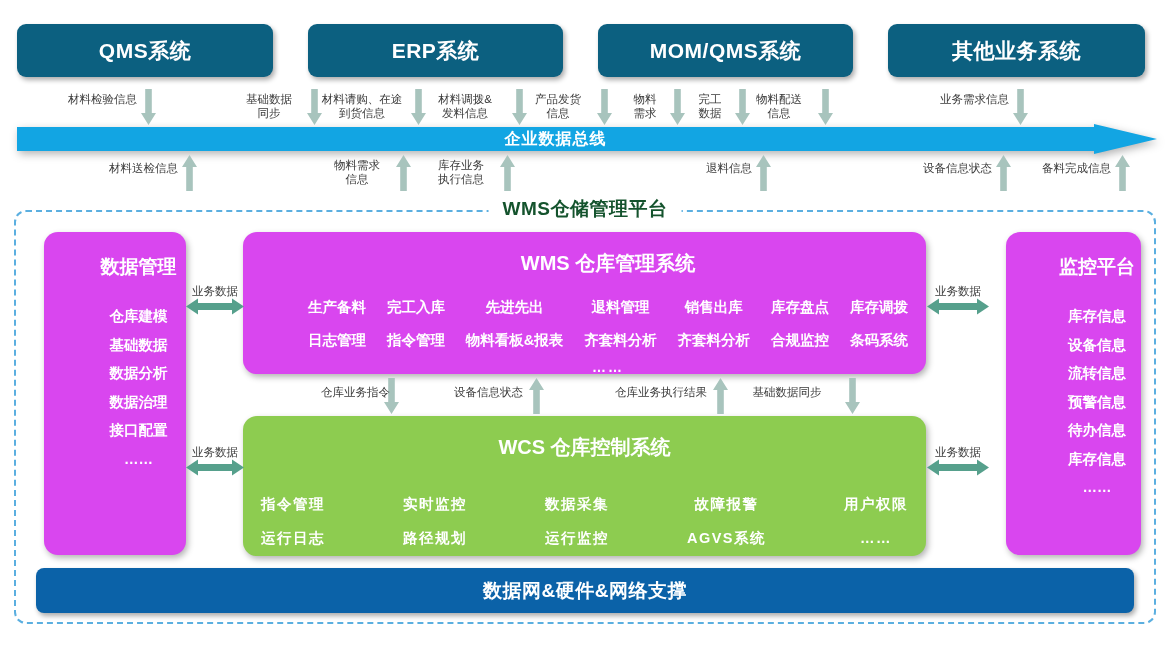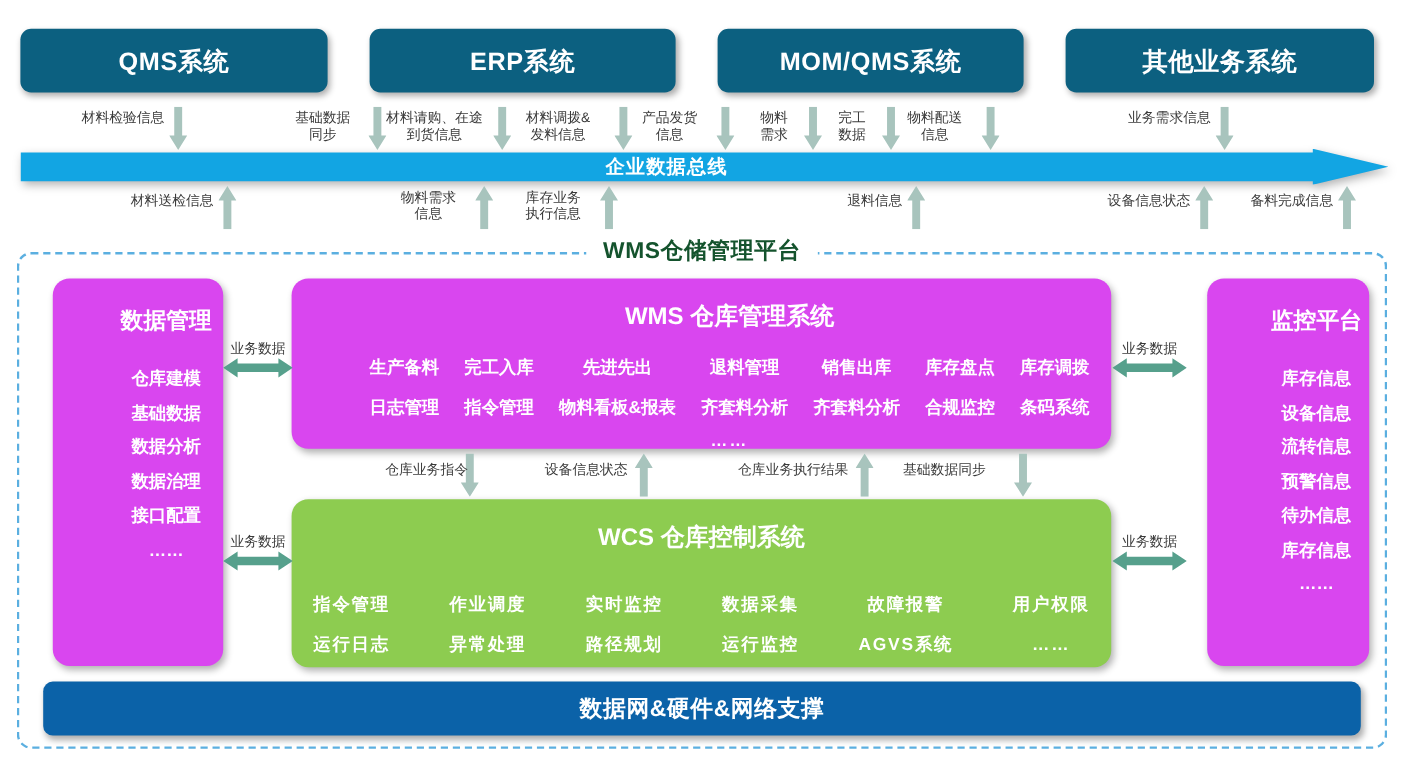--- a/index.html
+++ b/index.html
@@ -311,24 +311,20 @@
   </div>
 
   <div class="card green widebox wcs" style="left:243px;top:416px;width:683px;height:140px;">
     <div class="card-title">WCS 仓库控制系统</div>
     <div class="grid">
       <div class="col">
         <span>指令管理</span>
         <span>运行日志</span>
       </div>
       <div class="col">
-        <span>作业调度</span>
-        <span>异常处理</span>
-      </div>
-      <div class="col">
         <span>实时监控</span>
         <span>路径规划</span>
       </div>
       <div class="col">
         <span>数据采集</span>
         <span>运行监控</span>
       </div>
       <div class="col">
         <span>故障报警</span>
         <span>AGVS系统</span>

